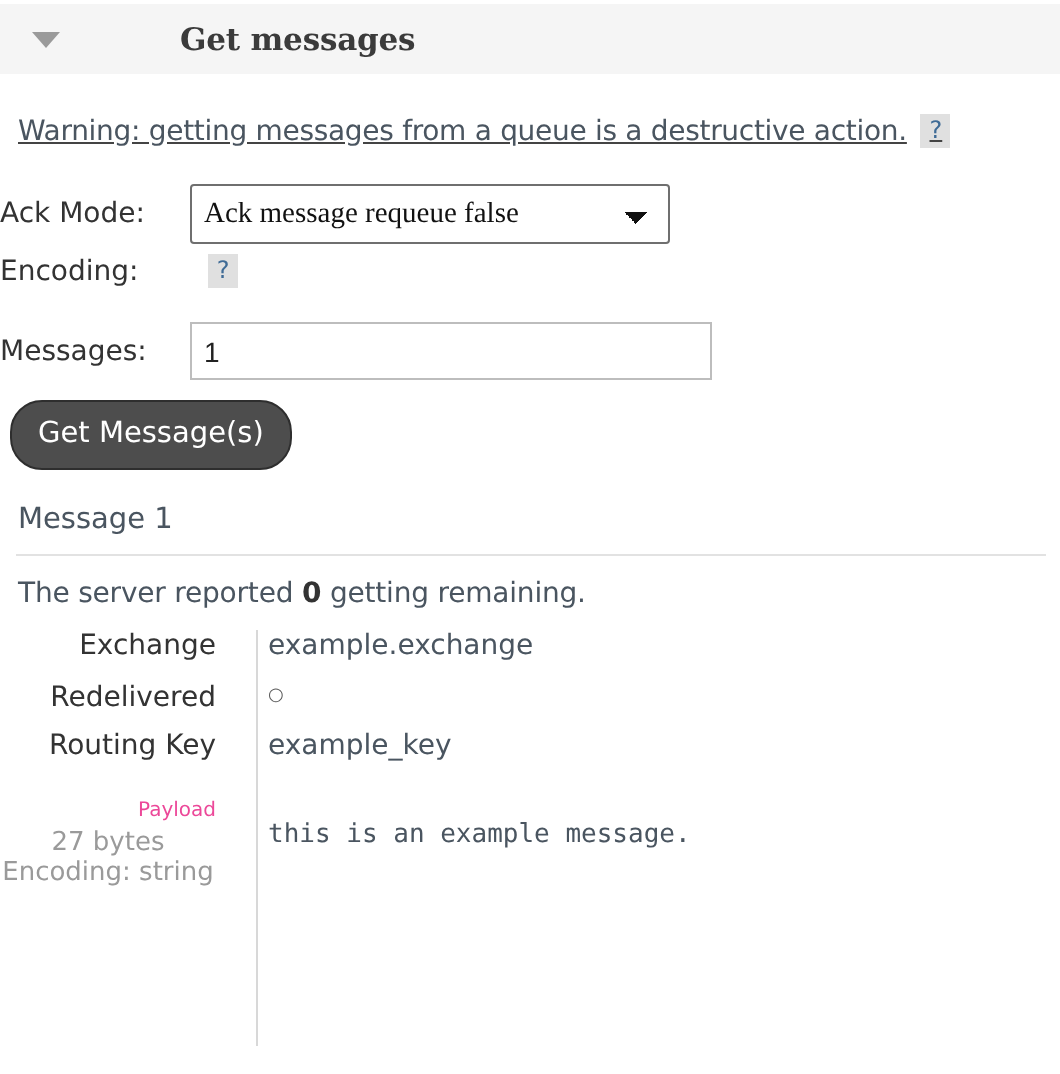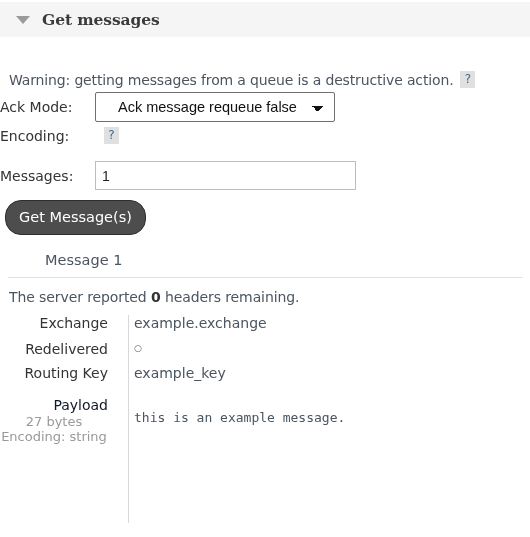--- a/index.html
+++ b/index.html
@@ -20,20 +20,21 @@
   
   .section-header {
     position: absolute;
     left: 0;
     top: 2px;
     width: 530px;
     height: 35px;
     background: #f5f5f5;
     display: flex;
     align-items: center;
+    gap: 48px;
   }
   .caret {
     width: 0;
     height: 0;
     margin-left: 16px;
     margin-right: 12px;
     border-left: 7px solid transparent;
     border-right: 7px solid transparent;
     border-top: 8px solid #9a9a9a;
   }
@@ -42,24 +43,25 @@
     font-weight: bold;
     font-size: 15.5px;
     color: #3b3b3b;
     letter-spacing: -0.1px;
   }
 
   
   .warning-row {
     position: absolute;
     left: 9px;
-    top: 71px;
+    top: 57px;
     display: flex;
     align-items: center;
     width: 515px;
+    text-decoration: underline;
   }
   .warning-text {
     font-size: 14px;
     color: #4a5560;
     letter-spacing: -0.15px;
   }
   .help-badge {
     display: inline-block;
     background: #e0e0e0;
     color: #3f6b96;
@@ -79,27 +81,27 @@
     align-items: center;
   }
   .form-label {
     width: 95px;
     font-size: 14px;
     color: #333333;
     padding-right: 13px;
     box-sizing: border-box;
   }
   select.ctl {
-    font-family: Liberation Sans, sans-serif;
+    font-family: Liberation Serif, serif;
     font-size: 14.5px;
     color: #111111;
     background: #ffffff;
     border: 1px solid #6f6f6f;
     border-radius: 2px;
-    padding: 4px 22px;
+    padding: 4px 6px;
     height: 30px;
     box-sizing: border-box;
     -webkit-appearance: none;
     appearance: none;
     background-image:
       linear-gradient(45deg, transparent 50%, #111 50%),
       linear-gradient(135deg, #111 50%, transparent 50%);
     background-position:
       calc(100% - 16px) 13px,
       calc(100% - 10px) 13px;
@@ -136,21 +138,20 @@
     cursor: pointer;
   }
 
   
   .msg-heading {
     position: absolute;
     left: 9px;
     top: 252px;
     font-size: 14.5px;
     color: #4a5560;
-    margin-left: 36px;
   }
   .msg-rule {
     position: absolute;
     left: 8px;
     top: 277px;
     width: 515px;
     height: 1px;
     background: #e2e2e2;
   }
   .server-report {
@@ -238,22 +239,22 @@
     margin-top: 16px;
   }
   .payload-key {
     width: 118px;
     min-width: 118px;
     text-align: right;
     padding-right: 10px;
     box-sizing: border-box;
   }
   .payload-title {
-    font-size: 14px;
-    color: #0f172a;
+    font-size: 10px;
+    color: #ec4899;
     line-height: 17px;
   }
   .payload-meta {
     font-size: 13px;
     color: #9a9a9a;
     line-height: 15px;
     text-align: center;
   }
   .payload-body {
     padding-left: 16px;
@@ -293,21 +294,21 @@
   <label class="form-label">Messages:</label>
   <input class="ctl" type="text" value="1" style="">
 </div>
 
 <button class="submit-btn">Get Message(s)</button>
 
 <div class="msg-heading">Message 1</div>
 <div class="msg-rule"></div>
 
 <div class="server-report">
-  <span>The server reported </span><b>0</b><span> headers remaining.</span>
+  <span>The server reported </span><b>0</b><span> getting remaining.</span>
 </div>
 
 <div class="detail-divider"></div>
 
 <div class="detail-table">
 
   <div class="detail-row row-exchange">
     <div class="detail-key">Exchange</div>
     <div class="detail-val">example.exchange</div>
   </div>

